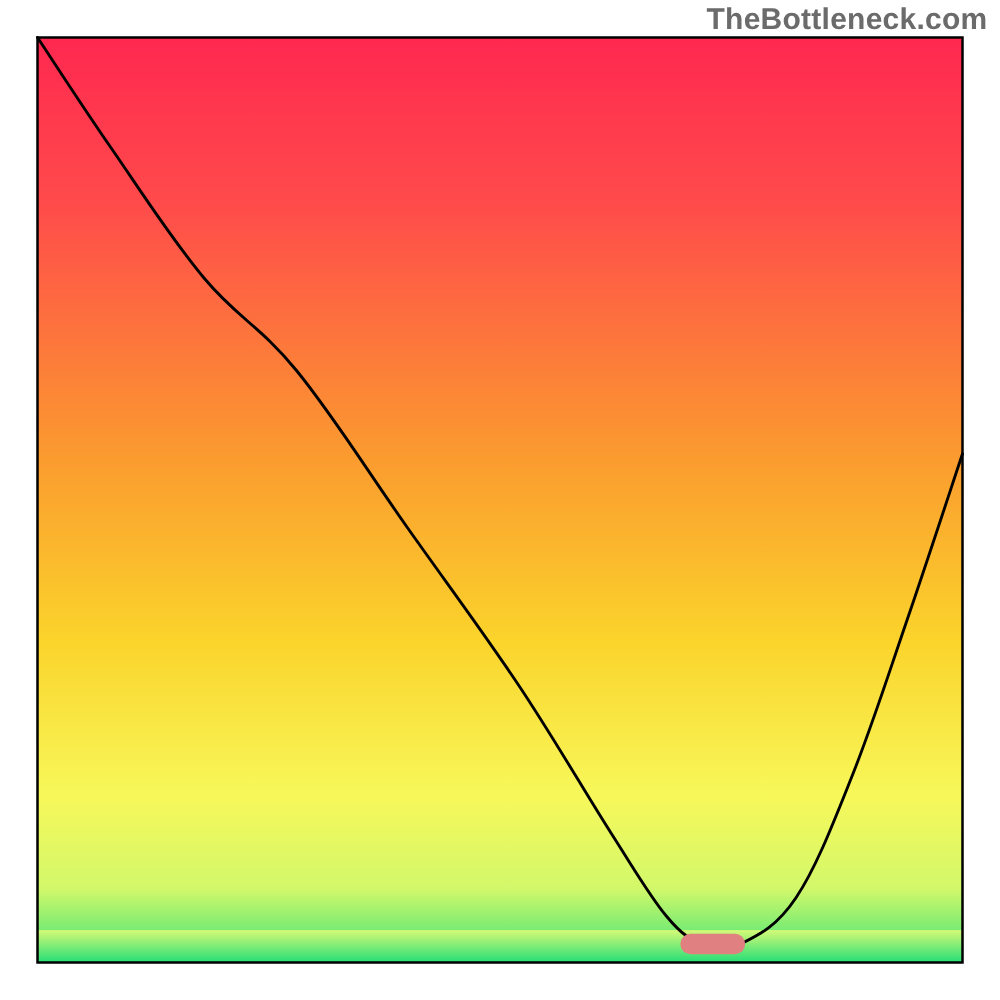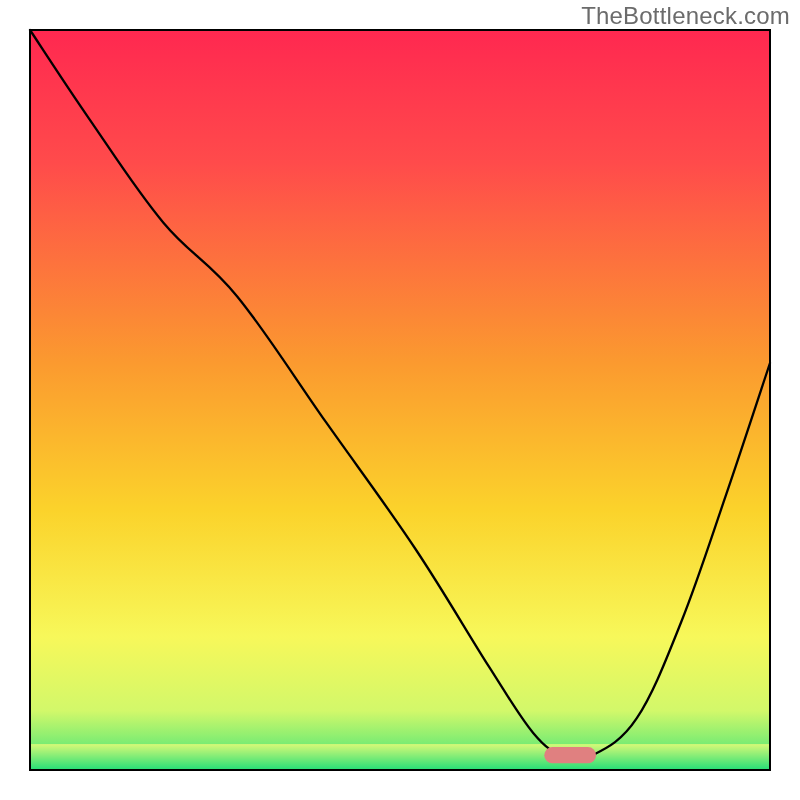--- a/index.html
+++ b/index.html
@@ -14,21 +14,21 @@
   .stage {
     position: relative;
     width: 800px;
     height: 800px;
   }
   .watermark {
     position: absolute;
     top: 2px;
     right: 10px;
     font-size: 24px;
-    font-weight: 400;
+    font-weight: 700;
     color: #6b6b6b;
     letter-spacing: 0.2px;
     user-select: none;
   }
   svg {
     display: block;
   }
 </style>
 </head>
 <body>

